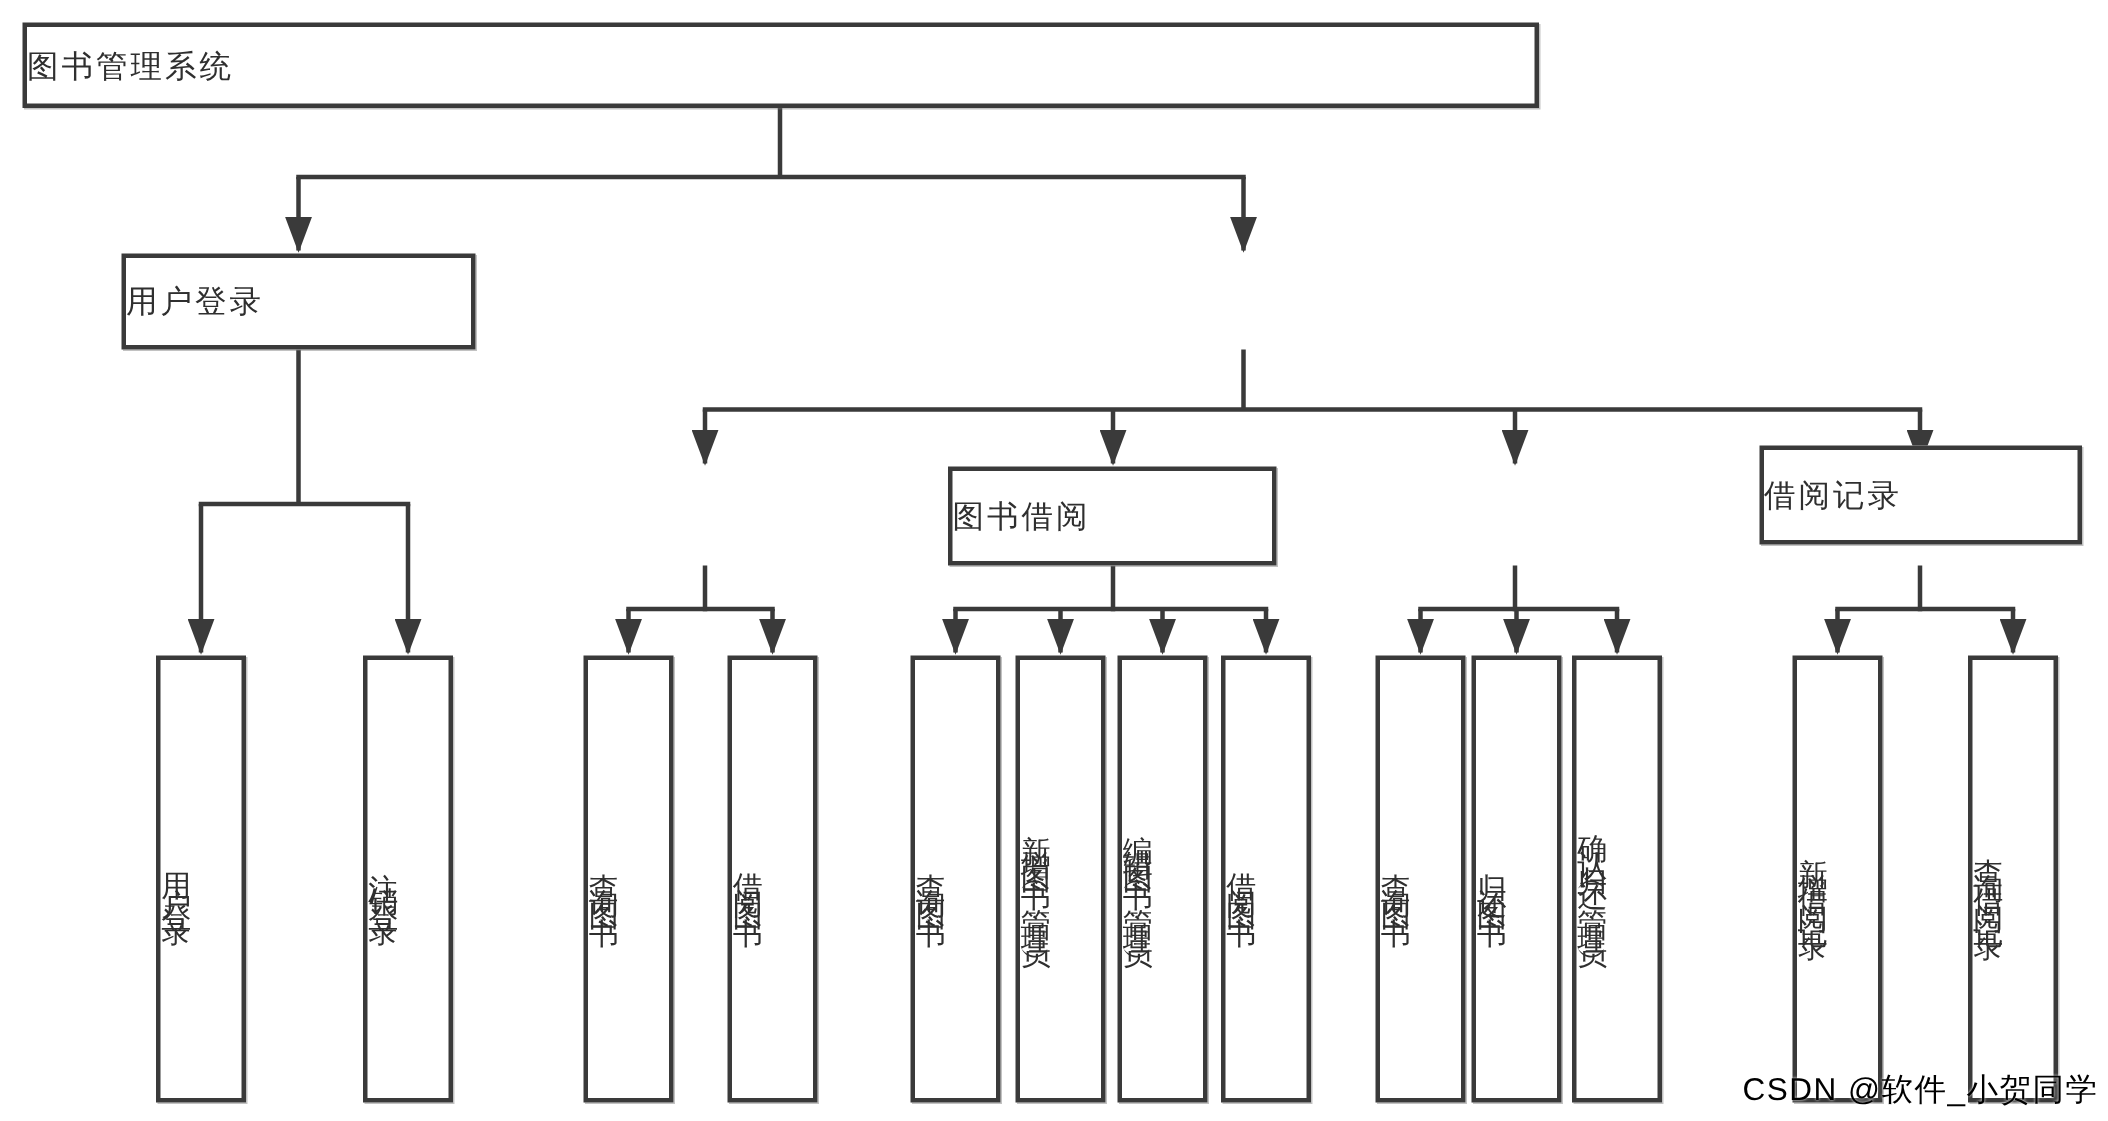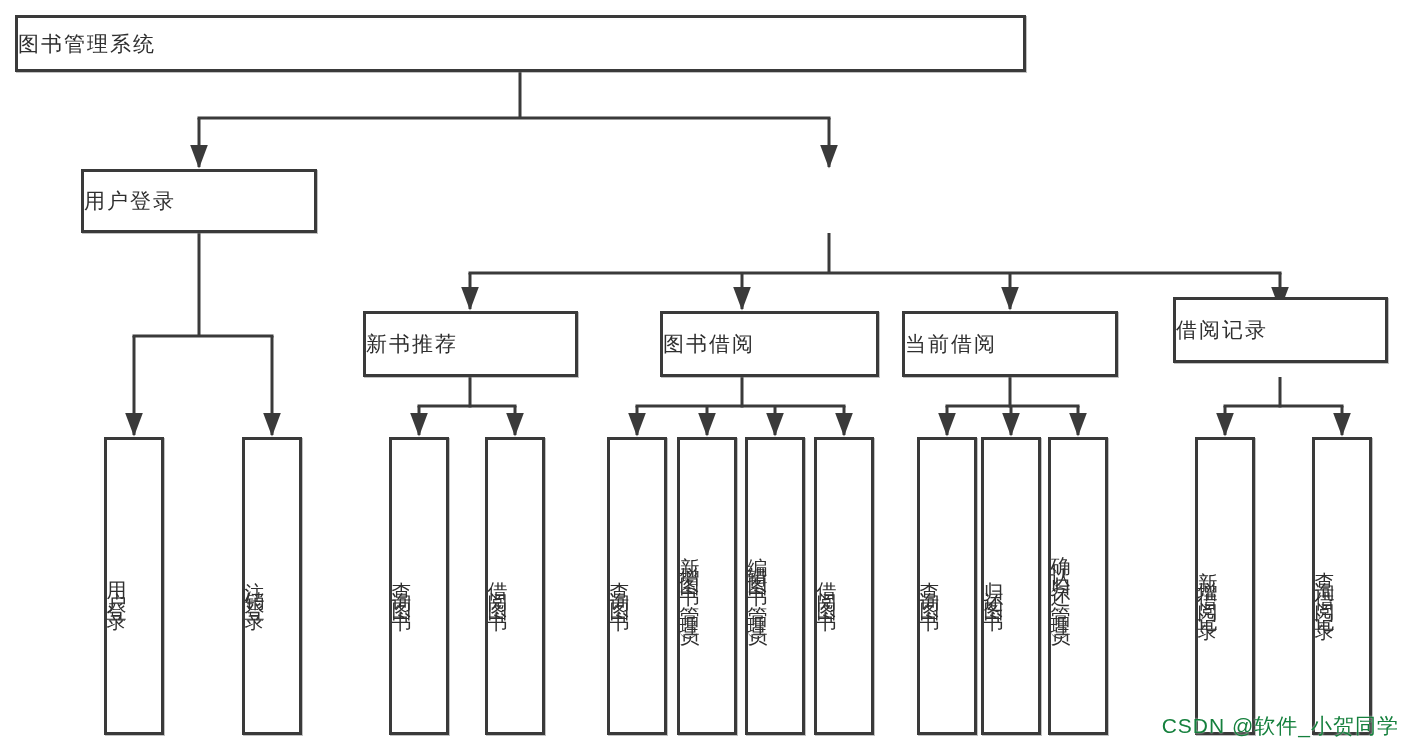--- a/index.html
+++ b/index.html
@@ -40,21 +40,21 @@
     font-size: 20px;
     line-height: 1;
     letter-spacing: 10px;
     white-space: nowrap;
   }
   .watermark {
     position: absolute;
     right: 6px;
     top: 712px;
     font-size: 21px;
-    color: #15803d;
+    color: #000000;
     letter-spacing: 1px;
     z-index: 2;
     text-shadow: 0 0 2px #ffffff;
   }
 </style>
 </head>
 <body>
 
 <div class="canvas">
 
@@ -98,28 +98,22 @@
   </svg>
 
   <div class="box hbox" style="left:15px; top:15px; width:1011px; height:57px;">
     <span>图书管理系统</span>
   </div>
 
   <div class="box hbox" style="left:81px; top:169px; width:236px; height:64px;">
     <span>用户登录</span>
   </div>
 
-  <div class="box hbox" style="left:363px; top:311px; width:215px; height:66px;">
-    <span>新书推荐</span>
-  </div>
-  <div class="box hbox" style="left:632px; top:311px; width:219px; height:66px;margin-left:28px;">
+  <div class="box hbox" style="left:632px; top:311px; width:219px; height:66px;">
     <span>图书借阅</span>
-  </div>
-  <div class="box hbox" style="left:902px; top:311px; width:216px; height:66px;">
-    <span>当前借阅</span>
   </div>
   <div class="box hbox" style="left:1173px; top:297px; width:215px; height:66px;">
     <span>借阅记录</span>
   </div>
 
   <div class="box vbox" style="left:104px; top:437px; width:60px; height:298px;">
     <span>用户登录</span>
   </div>
   <div class="box vbox" style="left:242px; top:437px; width:60px; height:298px;">
     <span>注销登录</span>

